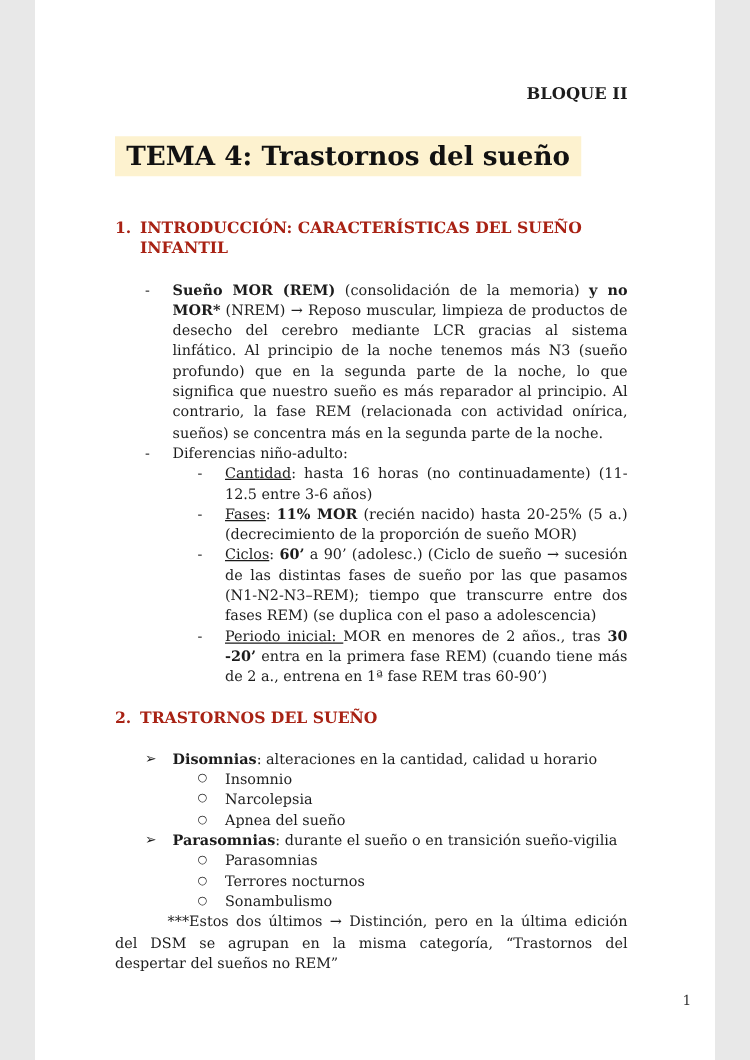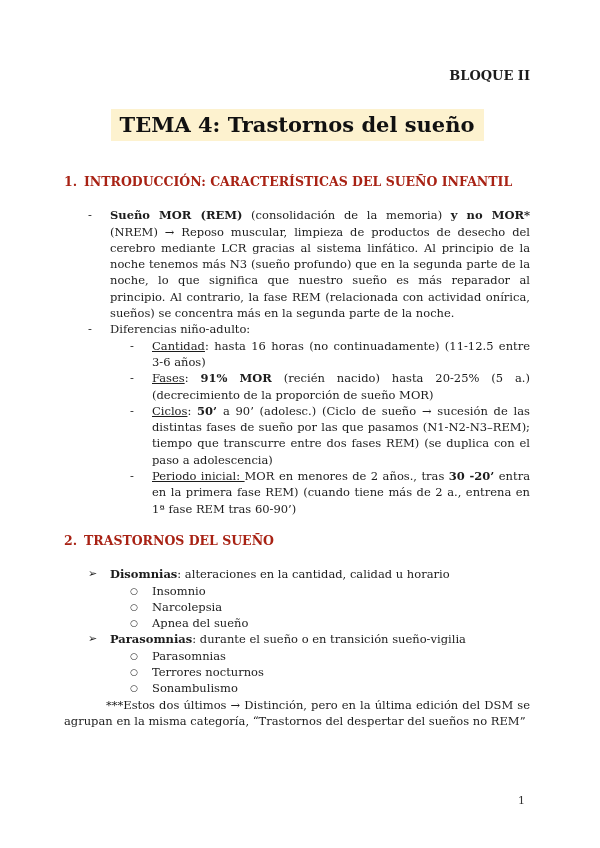--- a/index.html
+++ b/index.html
@@ -1,34 +1,34 @@
 <!DOCTYPE html>
 <html><head>
 <meta charset="utf-8">
 <style>
   html,body { margin:0; padding:0; background:#e8e8e8; }
   .page {
     position:relative;
-    width:600px; height:848px;
+    width:544px; height:848px;
     margin:0 auto;
     background:#ffffff;
     box-sizing:border-box;
     padding:68px 70px 0 64px;
     font-family:"DejaVu Serif","Liberation Serif",serif;
     font-size:11.5px;
     line-height:16.3px;
     color:#1c1c1c;
   }
   .hdr-right {
     text-align:right;
     font-weight:bold;
     font-size:13px;
     line-height:15px;
   }
-  .title-row { text-align:center; margin-top:26px; }
+  .title-row { margin-top:26px; }
   .doc-title {
     display:inline-block;
     background:#fdf2cf;
     font-weight:bold;
     font-size:21px;
     line-height:24px;
     padding:4px 9px;
     color:#111;
   }
   .sec-heading {
@@ -87,25 +87,25 @@
       <span class="mk">-</span>
       <div class="ct">Diferencias niño-adulto:</div>
     </div>
 
     <div class="li lvl2">
       <span class="mk">-</span>
       <div class="ct"><span class="u">Cantidad</span><span>: hasta 16 horas (no continuadamente) (11-12.5 entre 3-6 años)</span></div>
     </div>
     <div class="li lvl2">
       <span class="mk">-</span>
-      <div class="ct"><span class="u">Fases</span><span>: </span><b>91% MOR</b><span> (recién nacido) hasta 20-25% (5 a.) (decrecimiento de la proporción de sueño MOR)</span></div>
+      <div class="ct"><span class="u">Fases</span><span>: </span><b>11% MOR</b><span> (recién nacido) hasta 20-25% (5 a.) (decrecimiento de la proporción de sueño MOR)</span></div>
     </div>
     <div class="li lvl2">
       <span class="mk">-</span>
-      <div class="ct"><span class="u">Ciclos</span><span>: </span><b>50’</b><span> a 90’ (adolesc.) (Ciclo de sueño → sucesión de las distintas fases de sueño por las que pasamos (N1-N2-N3–REM); tiempo que transcurre entre dos fases REM) (se duplica con el paso a adolescencia)</span></div>
+      <div class="ct"><span class="u">Ciclos</span><span>: </span><b>60’</b><span> a 90’ (adolesc.) (Ciclo de sueño → sucesión de las distintas fases de sueño por las que pasamos (N1-N2-N3–REM); tiempo que transcurre entre dos fases REM) (se duplica con el paso a adolescencia)</span></div>
     </div>
     <div class="li lvl2">
       <span class="mk">-</span>
       <div class="ct"><span class="u">Periodo inicial: </span><span>MOR en menores de 2 años., tras </span><b>30 -20’</b><span> entra en la primera fase REM) (cuando tiene más de 2 a., entrena en 1ª fase REM tras 60-90’)</span></div>
     </div>
   </div>
 
   <div class="sec-heading s2">
     <span class="sec-num">2.</span>
     <span class="sec-txt">TRASTORNOS DEL SUEÑO</span>

